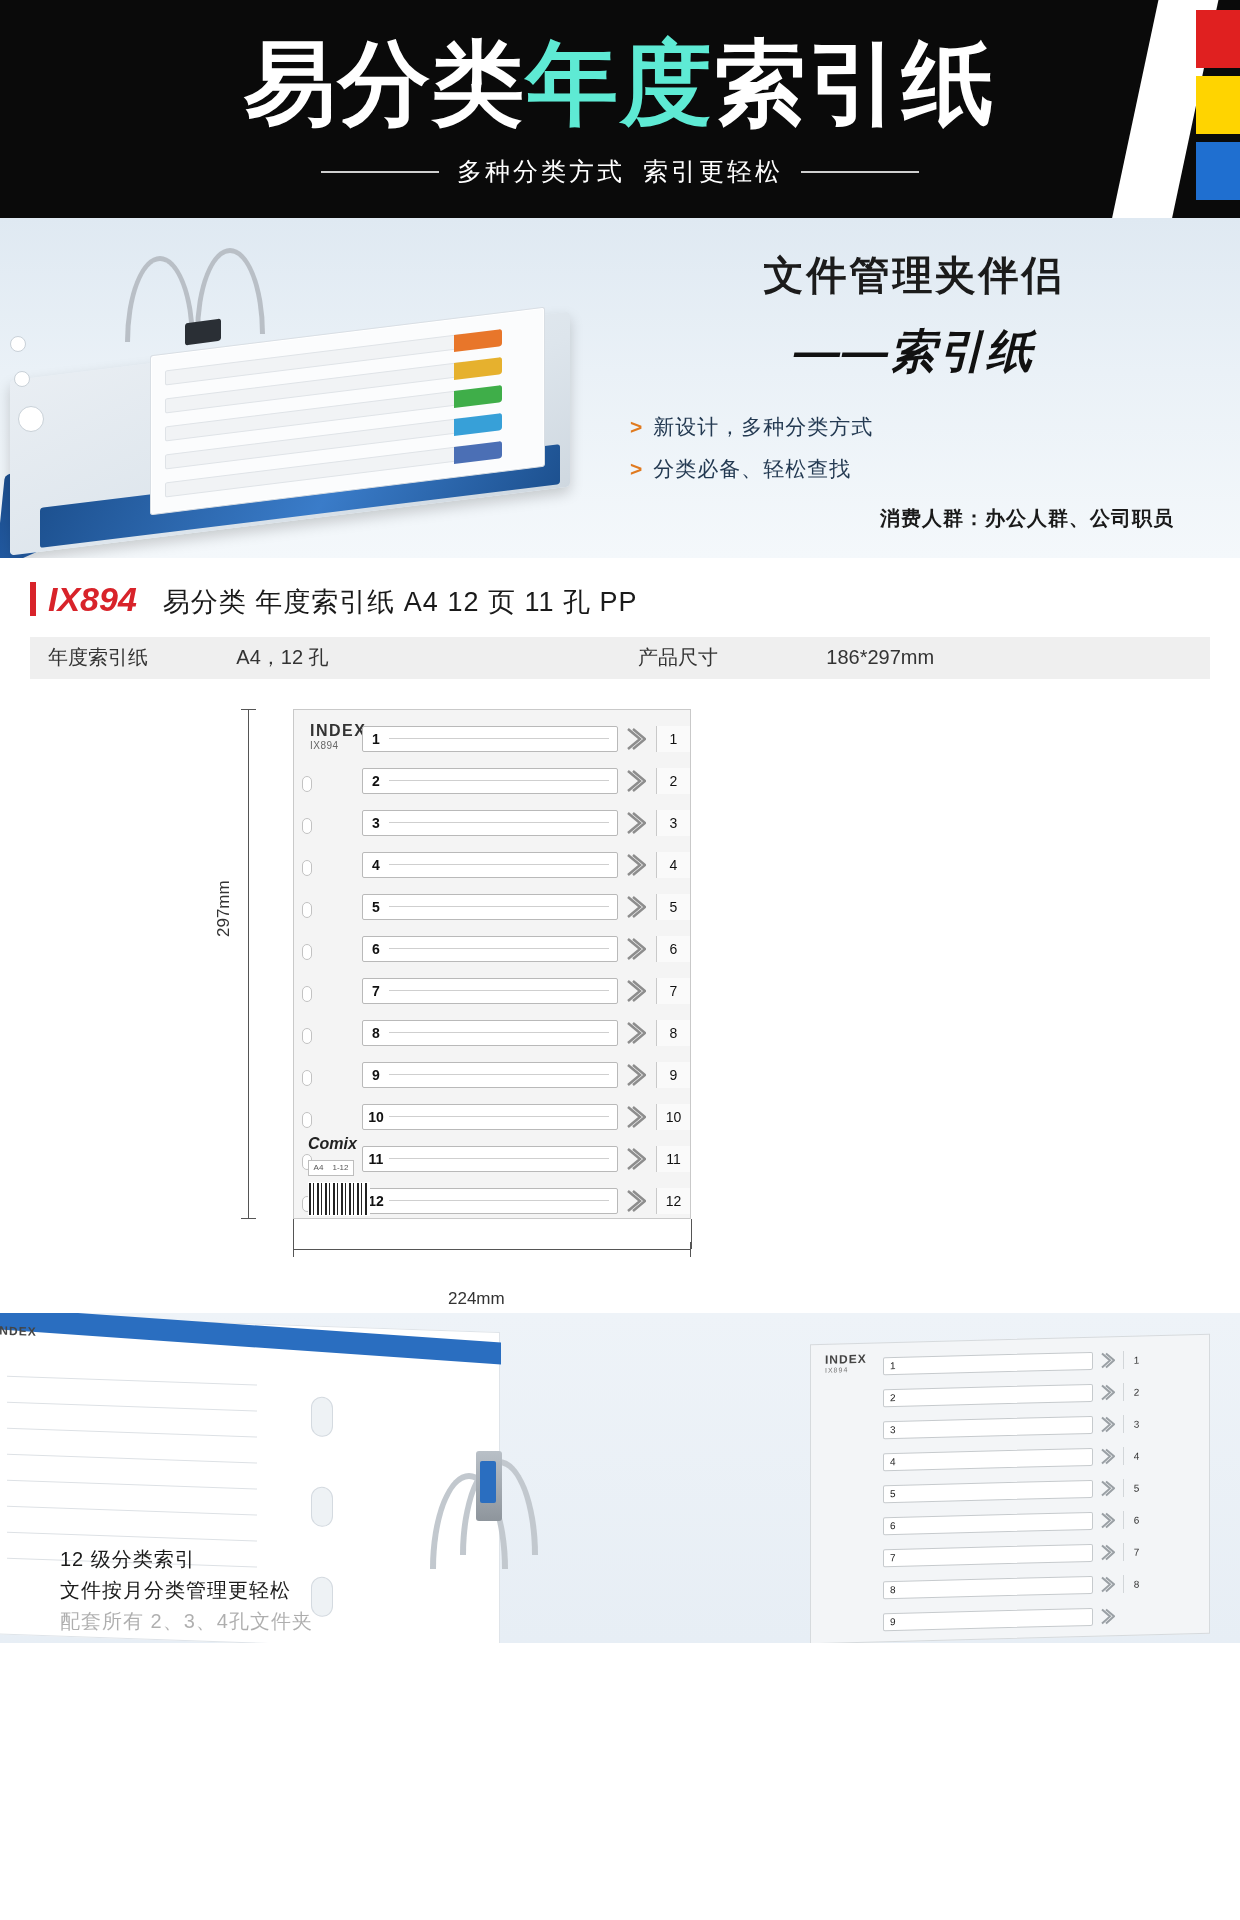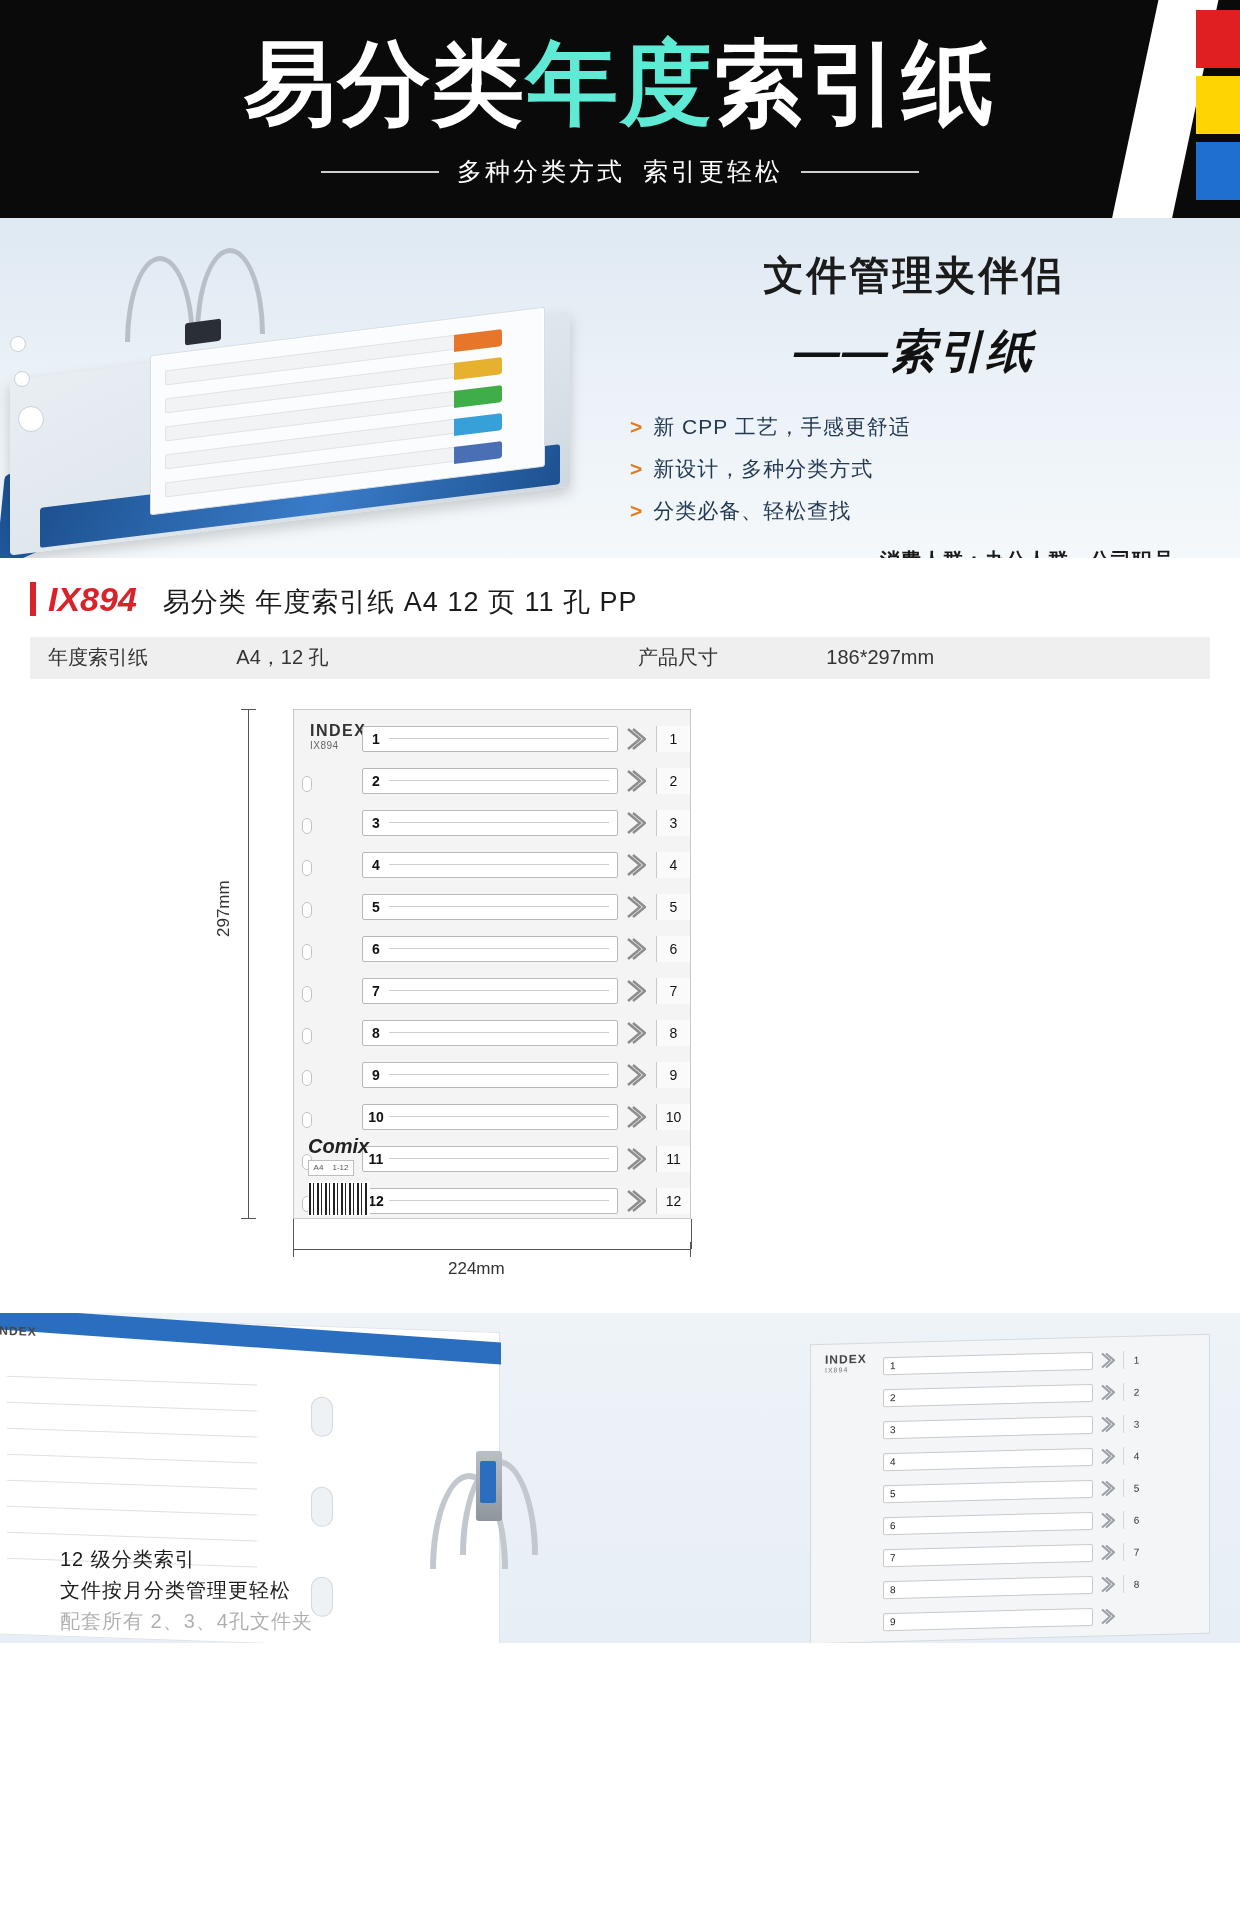--- a/index.html
+++ b/index.html
@@ -324,21 +324,21 @@
     top: -7px;
     width: 1px;
     height: 15px;
     background: #555;
   }
   .dim-h::before { left: 0; }
   .dim-h::after { right: 0; }
   .dim-h-label {
     position: absolute;
     left: 448px;
-    top: 562px;
+    top: 592px;
     font-size: 17px;
     color: #333;
     text-align: center;
   }
   .tick {
     position: absolute;
     background: #555;
   }
   .sheet {
     position: absolute;
@@ -415,21 +415,21 @@
     color: #111;
     display: flex;
     align-items: center;
     justify-content: center;
     background: #fafafa;
   }
   .comix-mark {
     position: absolute;
     left: 14px;
     top: 425px;
-    font-size: 20px;
+    font-size: 16px;
     font-weight: bold;
     font-style: italic;
     color: #222;
   }
   .mini-box {
     position: absolute;
     left: 14px;
     top: 450px;
     width: 46px;
     height: 16px;
@@ -638,21 +638,20 @@
         <div class="pg-row" style="top:128px;">
           <span class="tab" style="top:-1px;background:#4b6fb5;"></span>
         </div>
       </div>
     </div>
 
     <div class="feature-right">
       <div class="fr-title">文件管理夹伴侣</div>
       <div class="fr-title2">——索引纸</div>
       <ul class="bullets">
-        <li><span class="arrow">&gt;</span><span>新 CPP 工艺，手感更舒适</span></li>
         <li><span class="arrow">&gt;</span><span>新设计，多种分类方式</span></li>
         <li><span class="arrow">&gt;</span><span>分类必备、轻松查找</span></li>
       </ul>
       <div class="consumer">消费人群：办公人群、公司职员</div>
     </div>
   </div>
 
   <div class="spec">
     <div class="spec-head">
       <span class="sku">IX894</span>

